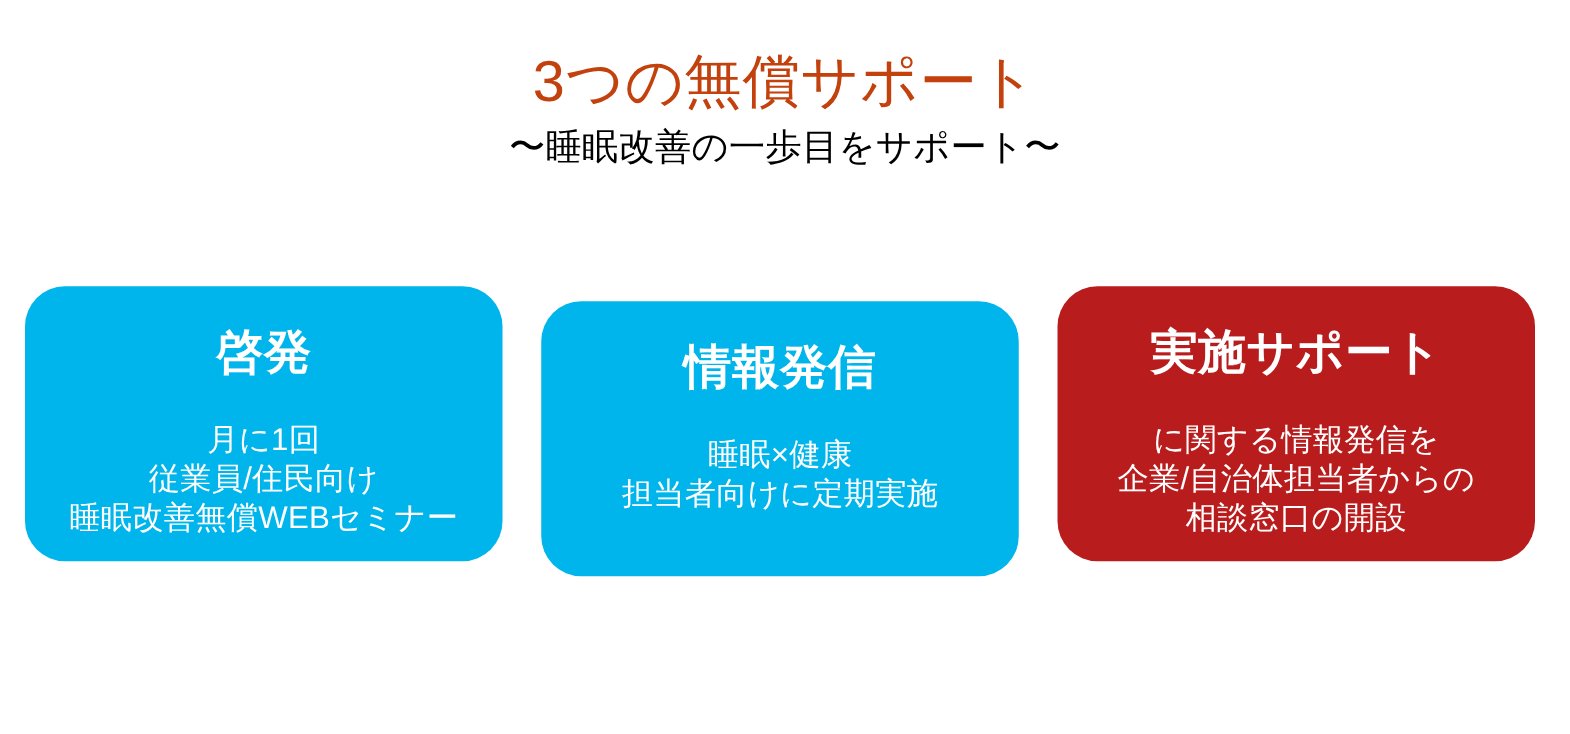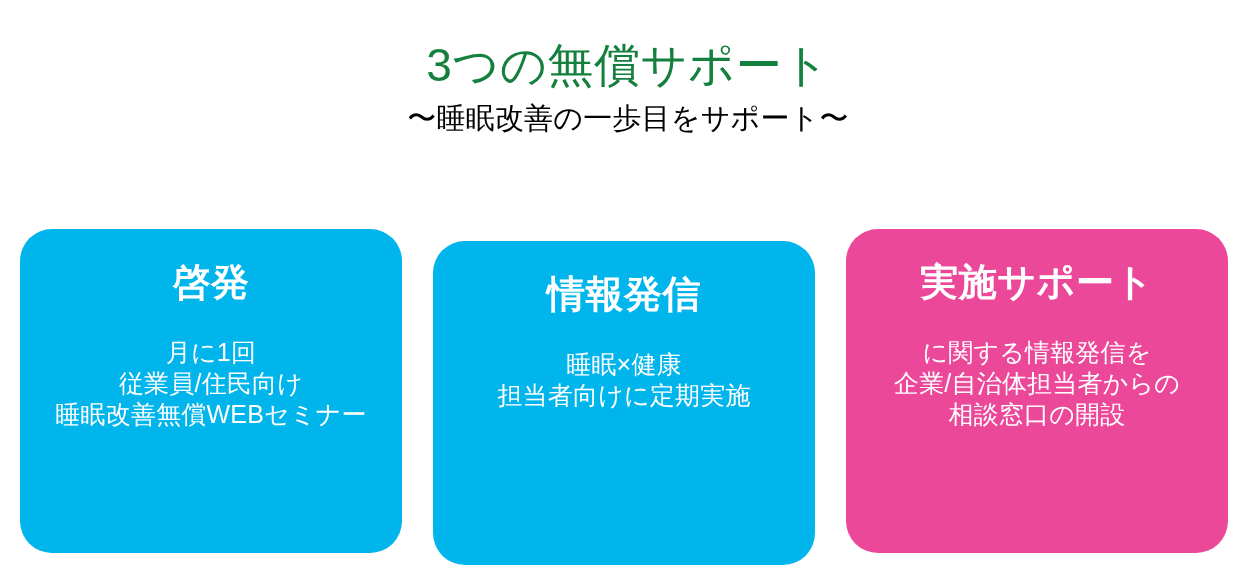--- a/index.html
+++ b/index.html
@@ -60,21 +60,21 @@
     width: 1208px;
     height: 289px;
     display: flex;
     flex-direction: row;
     justify-content: space-between;
     align-items: stretch;
   }
 
   .card {
     width: 382px;
-    height: 324px;
+    height: 220px;
     border-radius: 32px;
     box-sizing: border-box;
     display: flex;
     flex-direction: column;
     align-items: center;
     padding: 30px 8px 20px 8px;
     overflow: hidden;
   }
 
   .card-title {
@@ -101,21 +101,21 @@
     display: block;
     white-space: nowrap;
   }
 </style>
 </head>
 <body style="background: rgb(255, 255, 255);">
 
 <div class="slide">
 
   <div class="header">
-    <h1 class="main-title" style="color: #15803d;">3つの無償サポート</h1>
+    <h1 class="main-title" style="color: #c2410c;">3つの無償サポート</h1>
     <p class="sub-title" style="color: #000000;">〜睡眠改善の一歩目をサポート〜</p>
   </div>
 
   <div class="cards">
 
     <div class="card" style="background: rgb(0, 181, 235); color: rgb(255, 255, 255);">
       <h2 class="card-title">啓発</h2>
       <div class="card-body">
         <span class="card-body-line">月に1回</span>
         <span class="card-body-line">従業員/住民向け</span>
@@ -124,21 +124,21 @@
     </div>
 
     <div class="card" style="background: rgb(0, 181, 235); color: rgb(255, 255, 255); margin-top: 12px;">
       <h2 class="card-title">情報発信</h2>
       <div class="card-body">
         <span class="card-body-line">睡眠×健康</span>
         <span class="card-body-line">担当者向けに定期実施</span>
       </div>
     </div>
 
-    <div class="card" style="background: #ec4899; color: rgb(255, 255, 255);">
+    <div class="card" style="background: #b91c1c; color: rgb(255, 255, 255);">
       <h2 class="card-title">実施サポート</h2>
       <div class="card-body">
         <span class="card-body-line">に関する情報発信を</span>
         <span class="card-body-line">企業/自治体担当者からの</span>
         <span class="card-body-line">相談窓口の開設</span>
       </div>
     </div>
 
   </div>
 </div>

